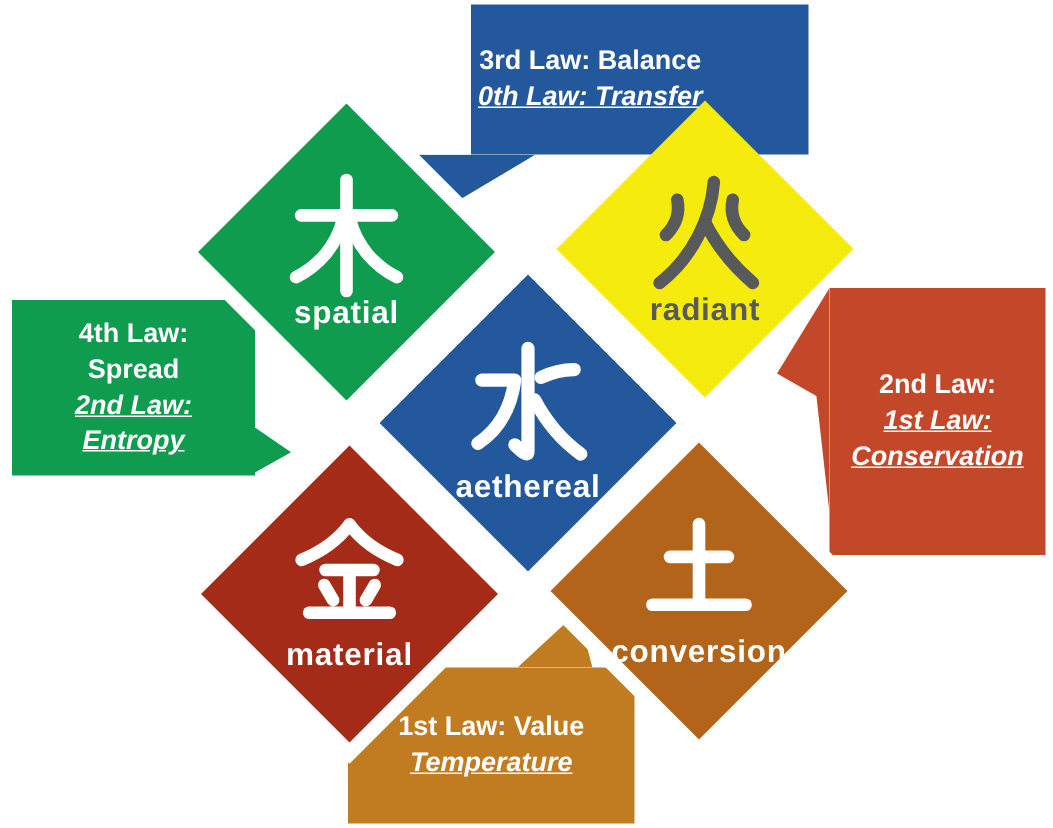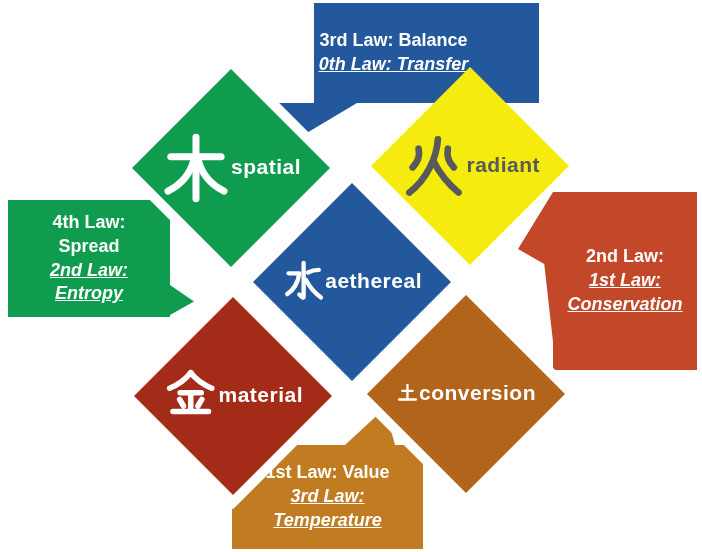--- a/index.html
+++ b/index.html
@@ -33,21 +33,21 @@
   .callout-bottom{ left:232px; top:445px; width:191px; height:104px; background:var(--orange);justify-content:center; }
   .tail-bottom  { left:345px; top:408px; width:50px;  height:37px;  background:var(--orange);
                   clip-path:polygon(80% 0,100% 100%,0 100%); }
 
   
   .diamond { position:absolute; width:140px; height:140px; z-index:2; }
   .diamond .halo { position:absolute; inset:-10px; transform:rotate(45deg); background:#ffffff; }
   .diamond .face { position:absolute; inset:0;     transform:rotate(45deg); }
   .diamond .content {
     position:absolute; inset:0; z-index:1;
-    display:flex; flex-direction:row; align-items:center; justify-content:center;
+    display:flex; flex-direction:column; align-items:center; justify-content:center;
     color:#ffffff;
   }
   .diamond .el-label { font-size:21px; font-weight:bold; letter-spacing:.5px; margin-top:-2px; }
   .kanji path { fill:none; stroke:currentColor; stroke-width:10; stroke-linecap:round; stroke-linejoin:round; }
 
   .d-wood  { left:161px; top:98px;  }  .d-wood  .face { background:var(--green); }
   .d-fire  { left:400px; top:96px;  }  .d-fire  .face { background:var(--yellow); }
   .d-fire  .content { color:var(--fire_text); }
   .d-water { left:282px; top:212px; }  .d-water .face { background:var(--blue); }
   .d-metal { left:163px; top:326px; }  .d-metal .face { background:var(--dark_red); }
@@ -74,21 +74,20 @@
 
   <div class="callout callout-right">
     <div>2nd Law:</div>
     <div class="it">1st Law:</div>
     <div class="it">Conservation</div>
   </div>
   <div class="tail tail-right"></div>
 
   <div class="callout callout-bottom">
     <div>1st Law: Value</div>
-    <div class="it">3rd Law:</div>
     <div class="it">Temperature</div>
   </div>
   <div class="tail tail-bottom"></div>
 
   <div class="diamond d-wood">
     <div class="halo"></div>
     <div class="face"></div>
     <div class="content">
       <svg class="kanji" viewBox="0 0 100 100" width="84" height="84" role="img" aria-label="木">
         <path d="M50 6 V94"></path>

